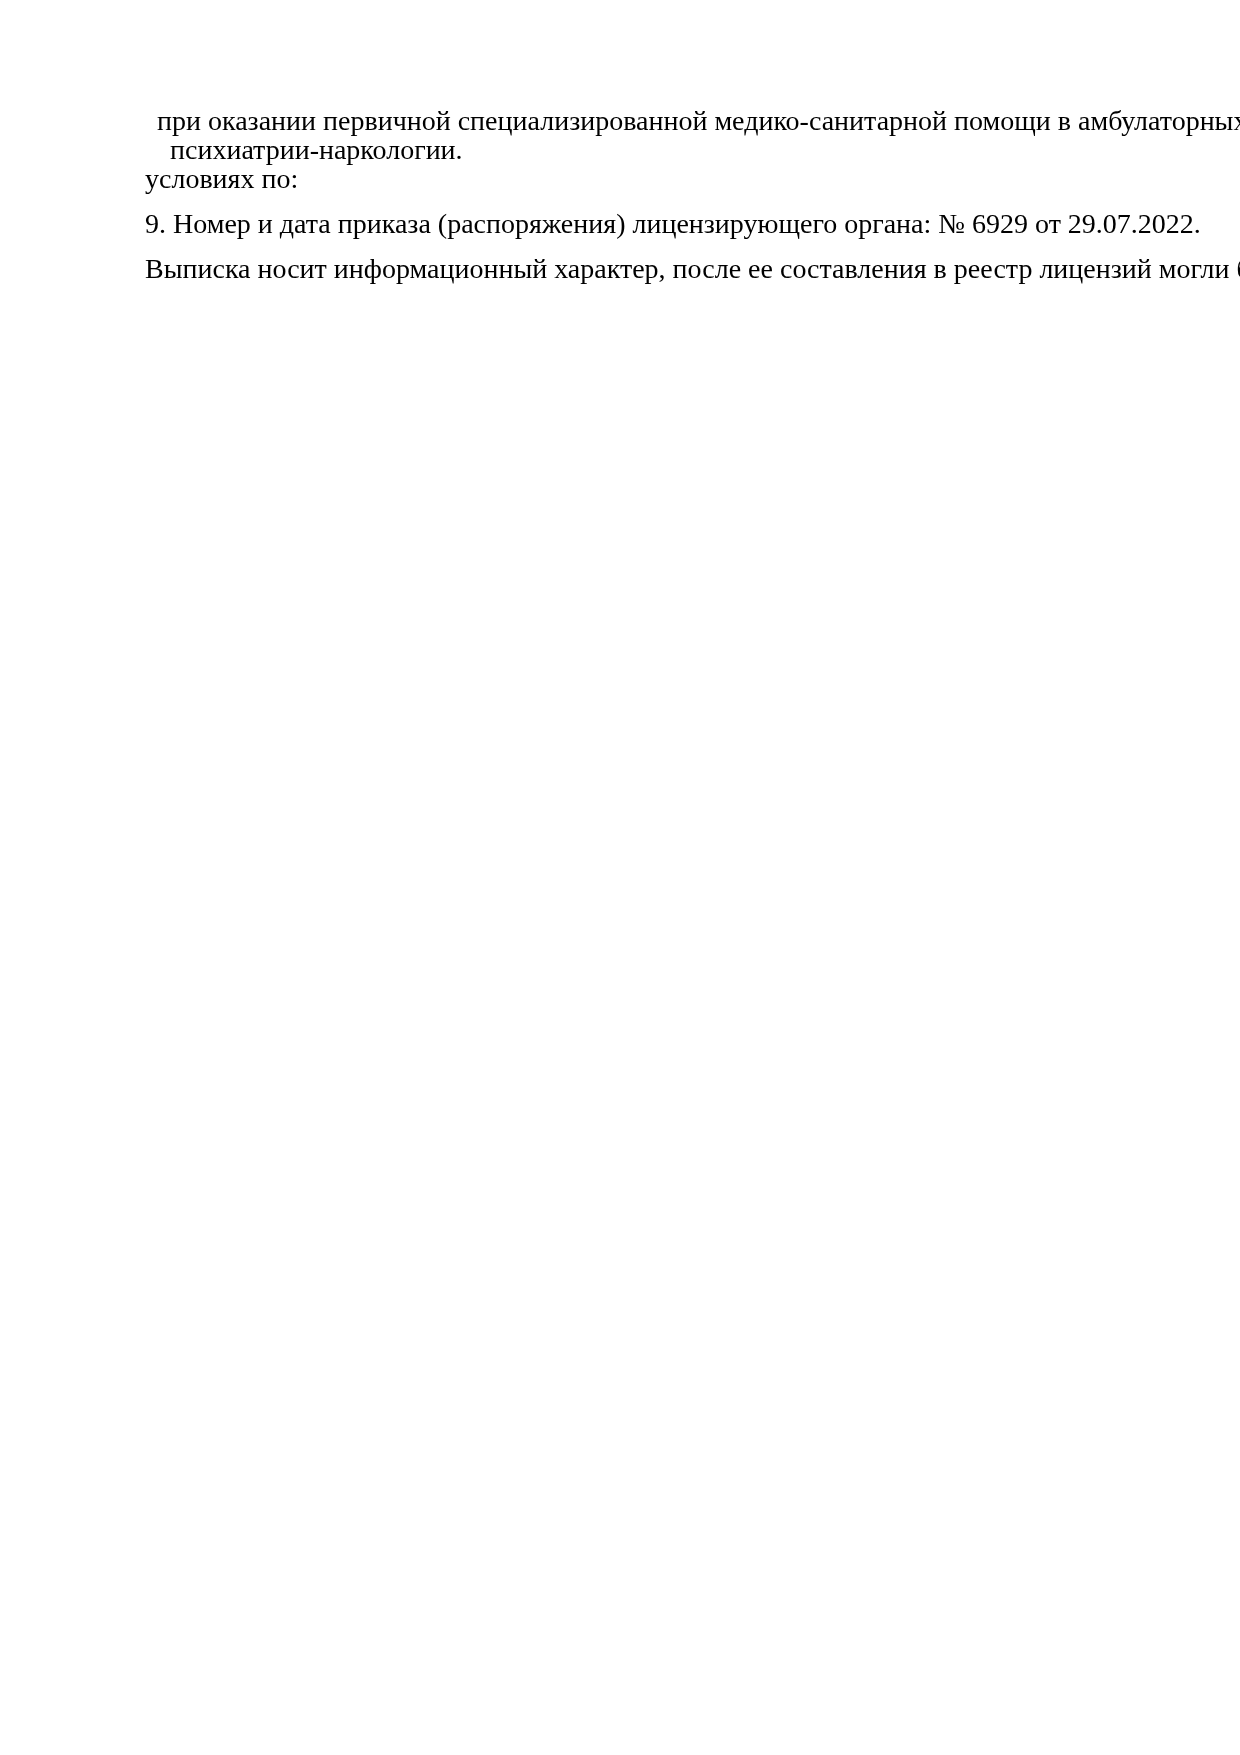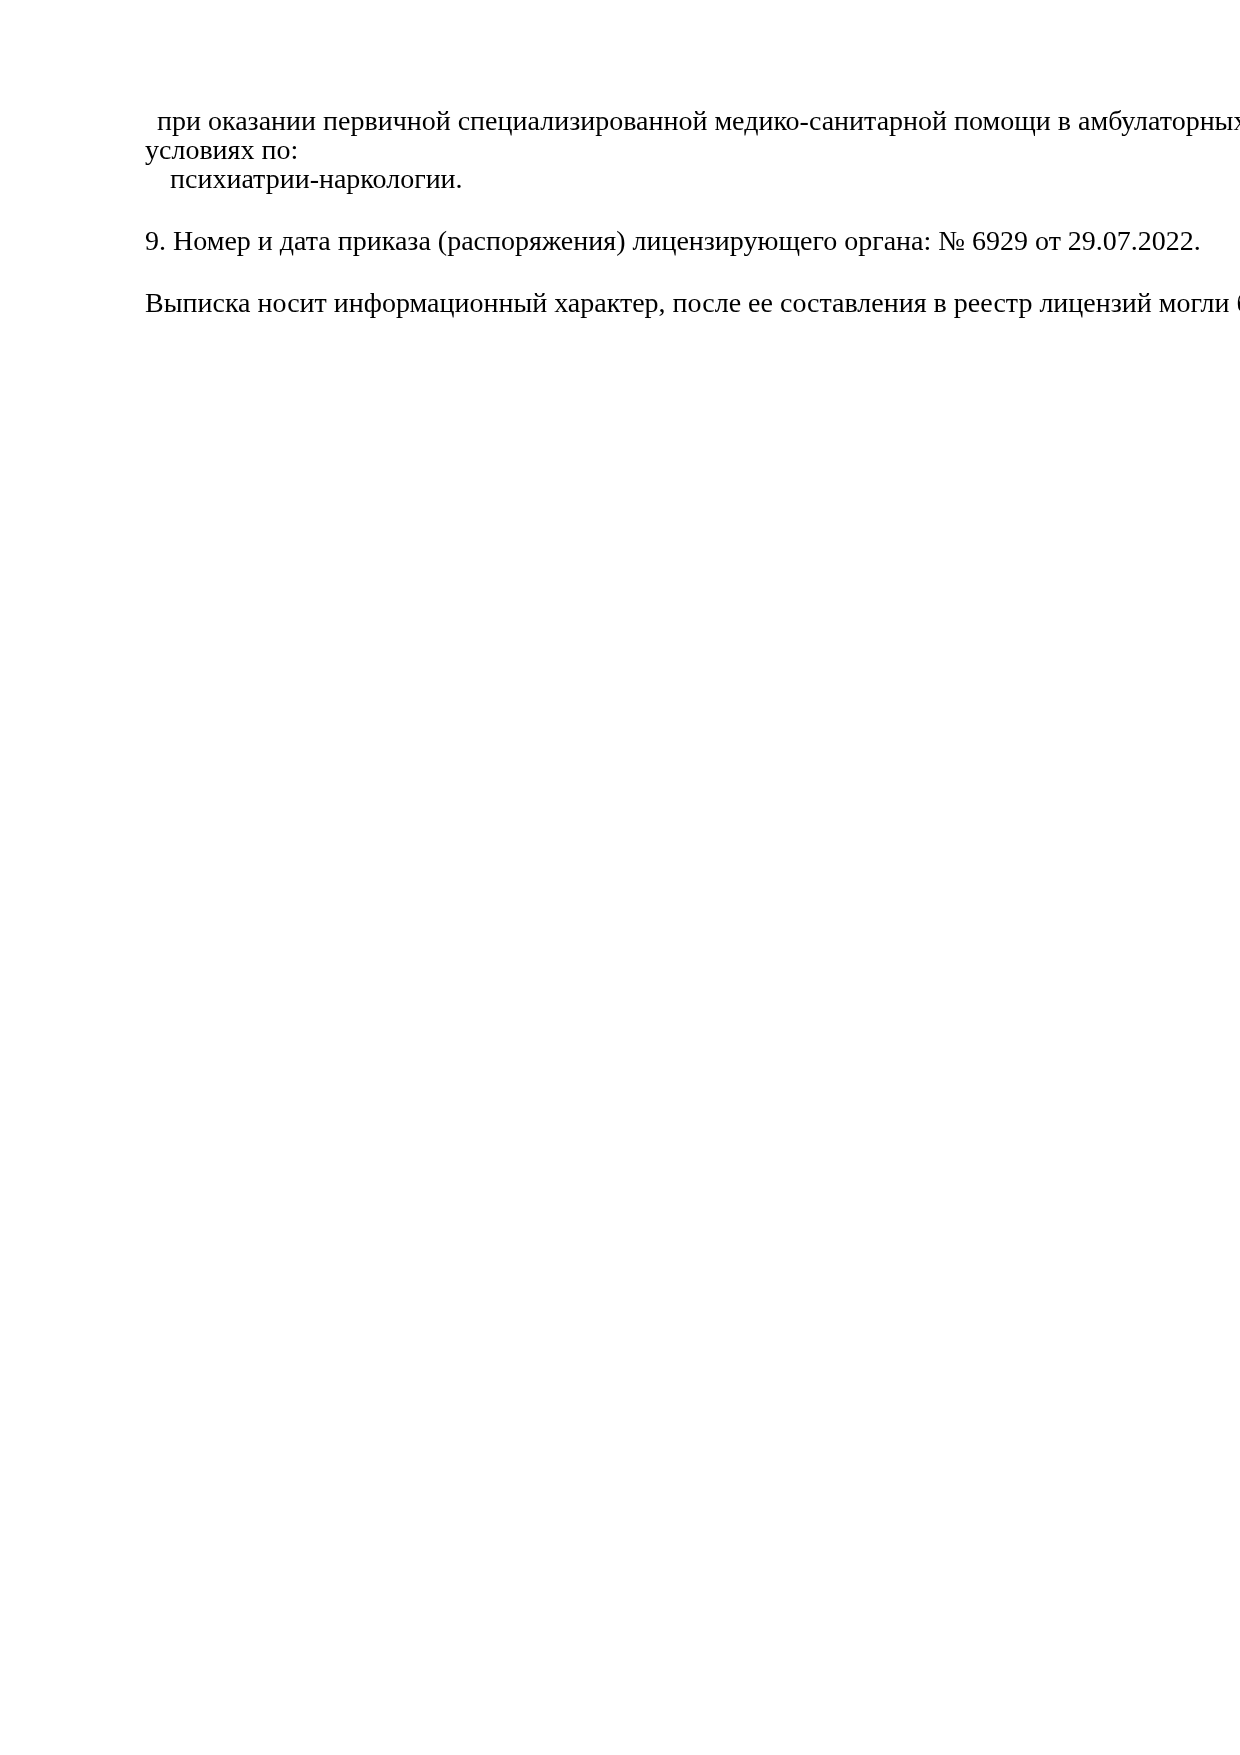--- a/index.html
+++ b/index.html
@@ -30,43 +30,43 @@
     font-size: 28px;
     line-height: 29px;
     color: #000000;
     -webkit-font-smoothing: antialiased;
   }
   .para {
     margin: 0;
     padding: 0;
   }
   .para.spaced {
-    margin-top: 33px;
+    margin-top: 16px;
   }
   .line {
     display: block;
     white-space: pre;
   }
   .indent-2 {
     padding-left: 12px;
   }
   .indent-4 {
     padding-left: 25px;
   }
 </style>
 </head>
 <body style="background: rgb(255, 255, 255);">
 
 <div class="page">
   <div class="content" style="color: rgb(0, 0, 0);">
 
     <p class="para">
       <span class="line indent-2">при оказании первичной специализированной медико-санитарной помощи в амбулаторных</span>
+      <span class="line indent-4">психиатрии-наркологии.</span>
       <span class="line">условиях по:</span>
-      <span class="line indent-4">психиатрии-наркологии.</span>
     </p>
 
     <p class="para spaced">
       <span class="line">9. Номер и дата приказа (распоряжения) лицензирующего органа: № 6929 от 29.07.2022.</span>
     </p>
 
     <p class="para spaced">
       <span class="line">Выписка носит информационный характер, после ее составления в реестр лицензий могли быть</span>
     </p>
 

